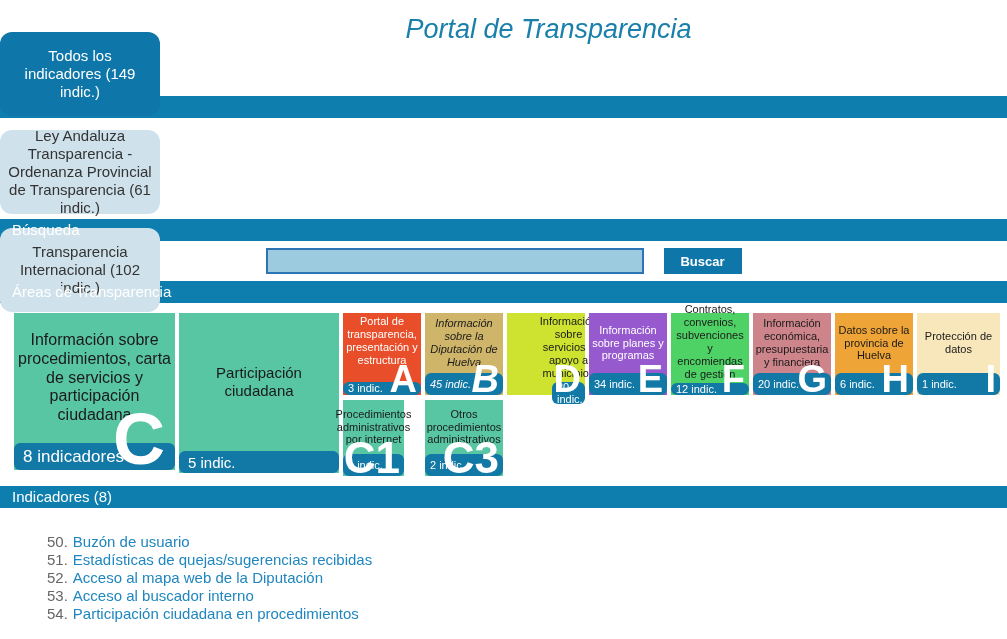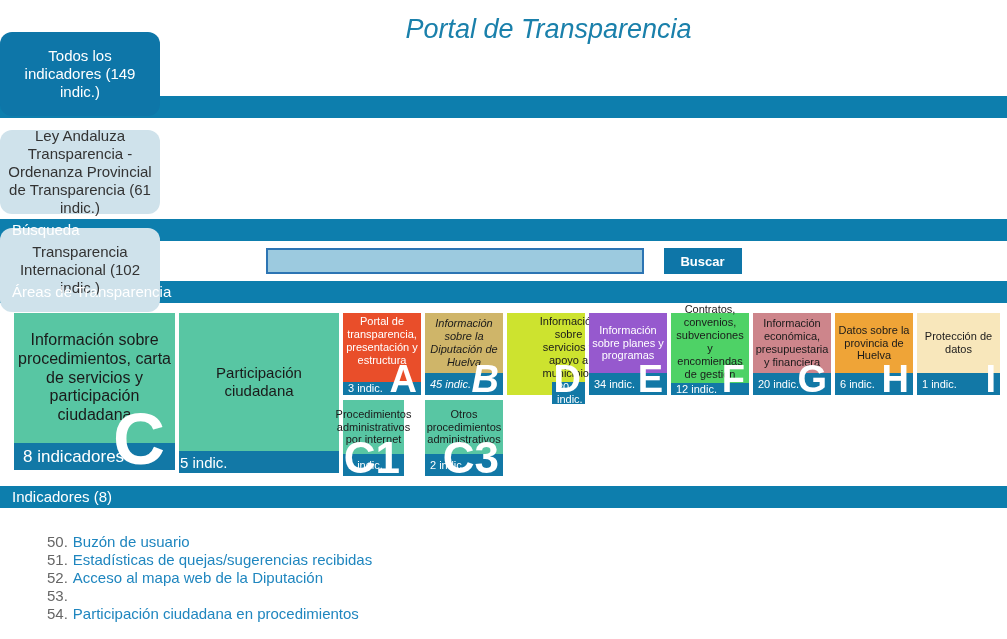--- a/index.html
+++ b/index.html
@@ -45,31 +45,31 @@
   .treemap{position:relative;height:183px;}
   .tile{position:absolute;box-sizing:border-box;display:flex;flex-direction:column;cursor:pointer;}
   .tile-body{
     flex:1;display:flex;align-items:center;justify-content:center;
     text-align:center;padding:2px 3px;box-sizing:border-box;
     font-size:11px;line-height:1.18;color:#1a1a1a;
   }
   .tile.light .tile-body{color:#fff;}
   .tile-footer{
     background:#1278a6;color:#fff;display:flex;align-items:center;
-    height:22px;box-sizing:border-box;padding-left:5px;font-size:11px;
+    height:22px;box-sizing:border-box;padding-left:5px;font-size:11px;border-radius:6px;
   }
   .tile-letter{
     position:absolute;right:4px;bottom:0;color:#fff;font-weight:bold;
     font-size:38px;line-height:0.85;
   }
   .tile-c .tile-body{font-size:16px;}
   .tile-c .tile-footer{height:27px;font-size:17px;padding-left:9px;}
   .tile-c .tile-letter{font-size:72px;right:10px;}
   .tile-c2 .tile-body{font-size:15px;}
-  .tile-c2 .tile-footer{font-size:15px;padding-left:1px;}
+  .tile-c2 .tile-footer{font-size:15px;padding-left:9px;}
   .tile-c2 .tile-letter{font-size:50px;}
   .tile-row2 .tile-letter{font-size:44px;}
   
   .indicators{padding:25px 0 0 47px;font-size:15px;}
   .indicator-row{display:flex;line-height:18px;}
   .indicator-num{color:#666;margin-right:5px;}
   .indicator-link{color:#1f86bf;text-decoration:none;cursor:pointer;}
 </style>
 </head>
 <body>
@@ -165,18 +165,19 @@
   <div class="indicator-row">
     <span class="indicator-num">51.</span>
     <a class="indicator-link">Estadísticas de quejas/sugerencias recibidas</a>
   </div>
   <div class="indicator-row">
     <span class="indicator-num">52.</span>
     <a class="indicator-link">Acceso al mapa web de la Diputación</a>
   </div>
   <div class="indicator-row">
     <span class="indicator-num">53.</span>
+    <a class="indicator-link">Acceso al buscador interno</a>
   </div>
   <div class="indicator-row">
     <span class="indicator-num">54.</span>
     <a class="indicator-link">Participación ciudadana en procedimientos</a>
   </div>
 </div>
 
 </body></html>

